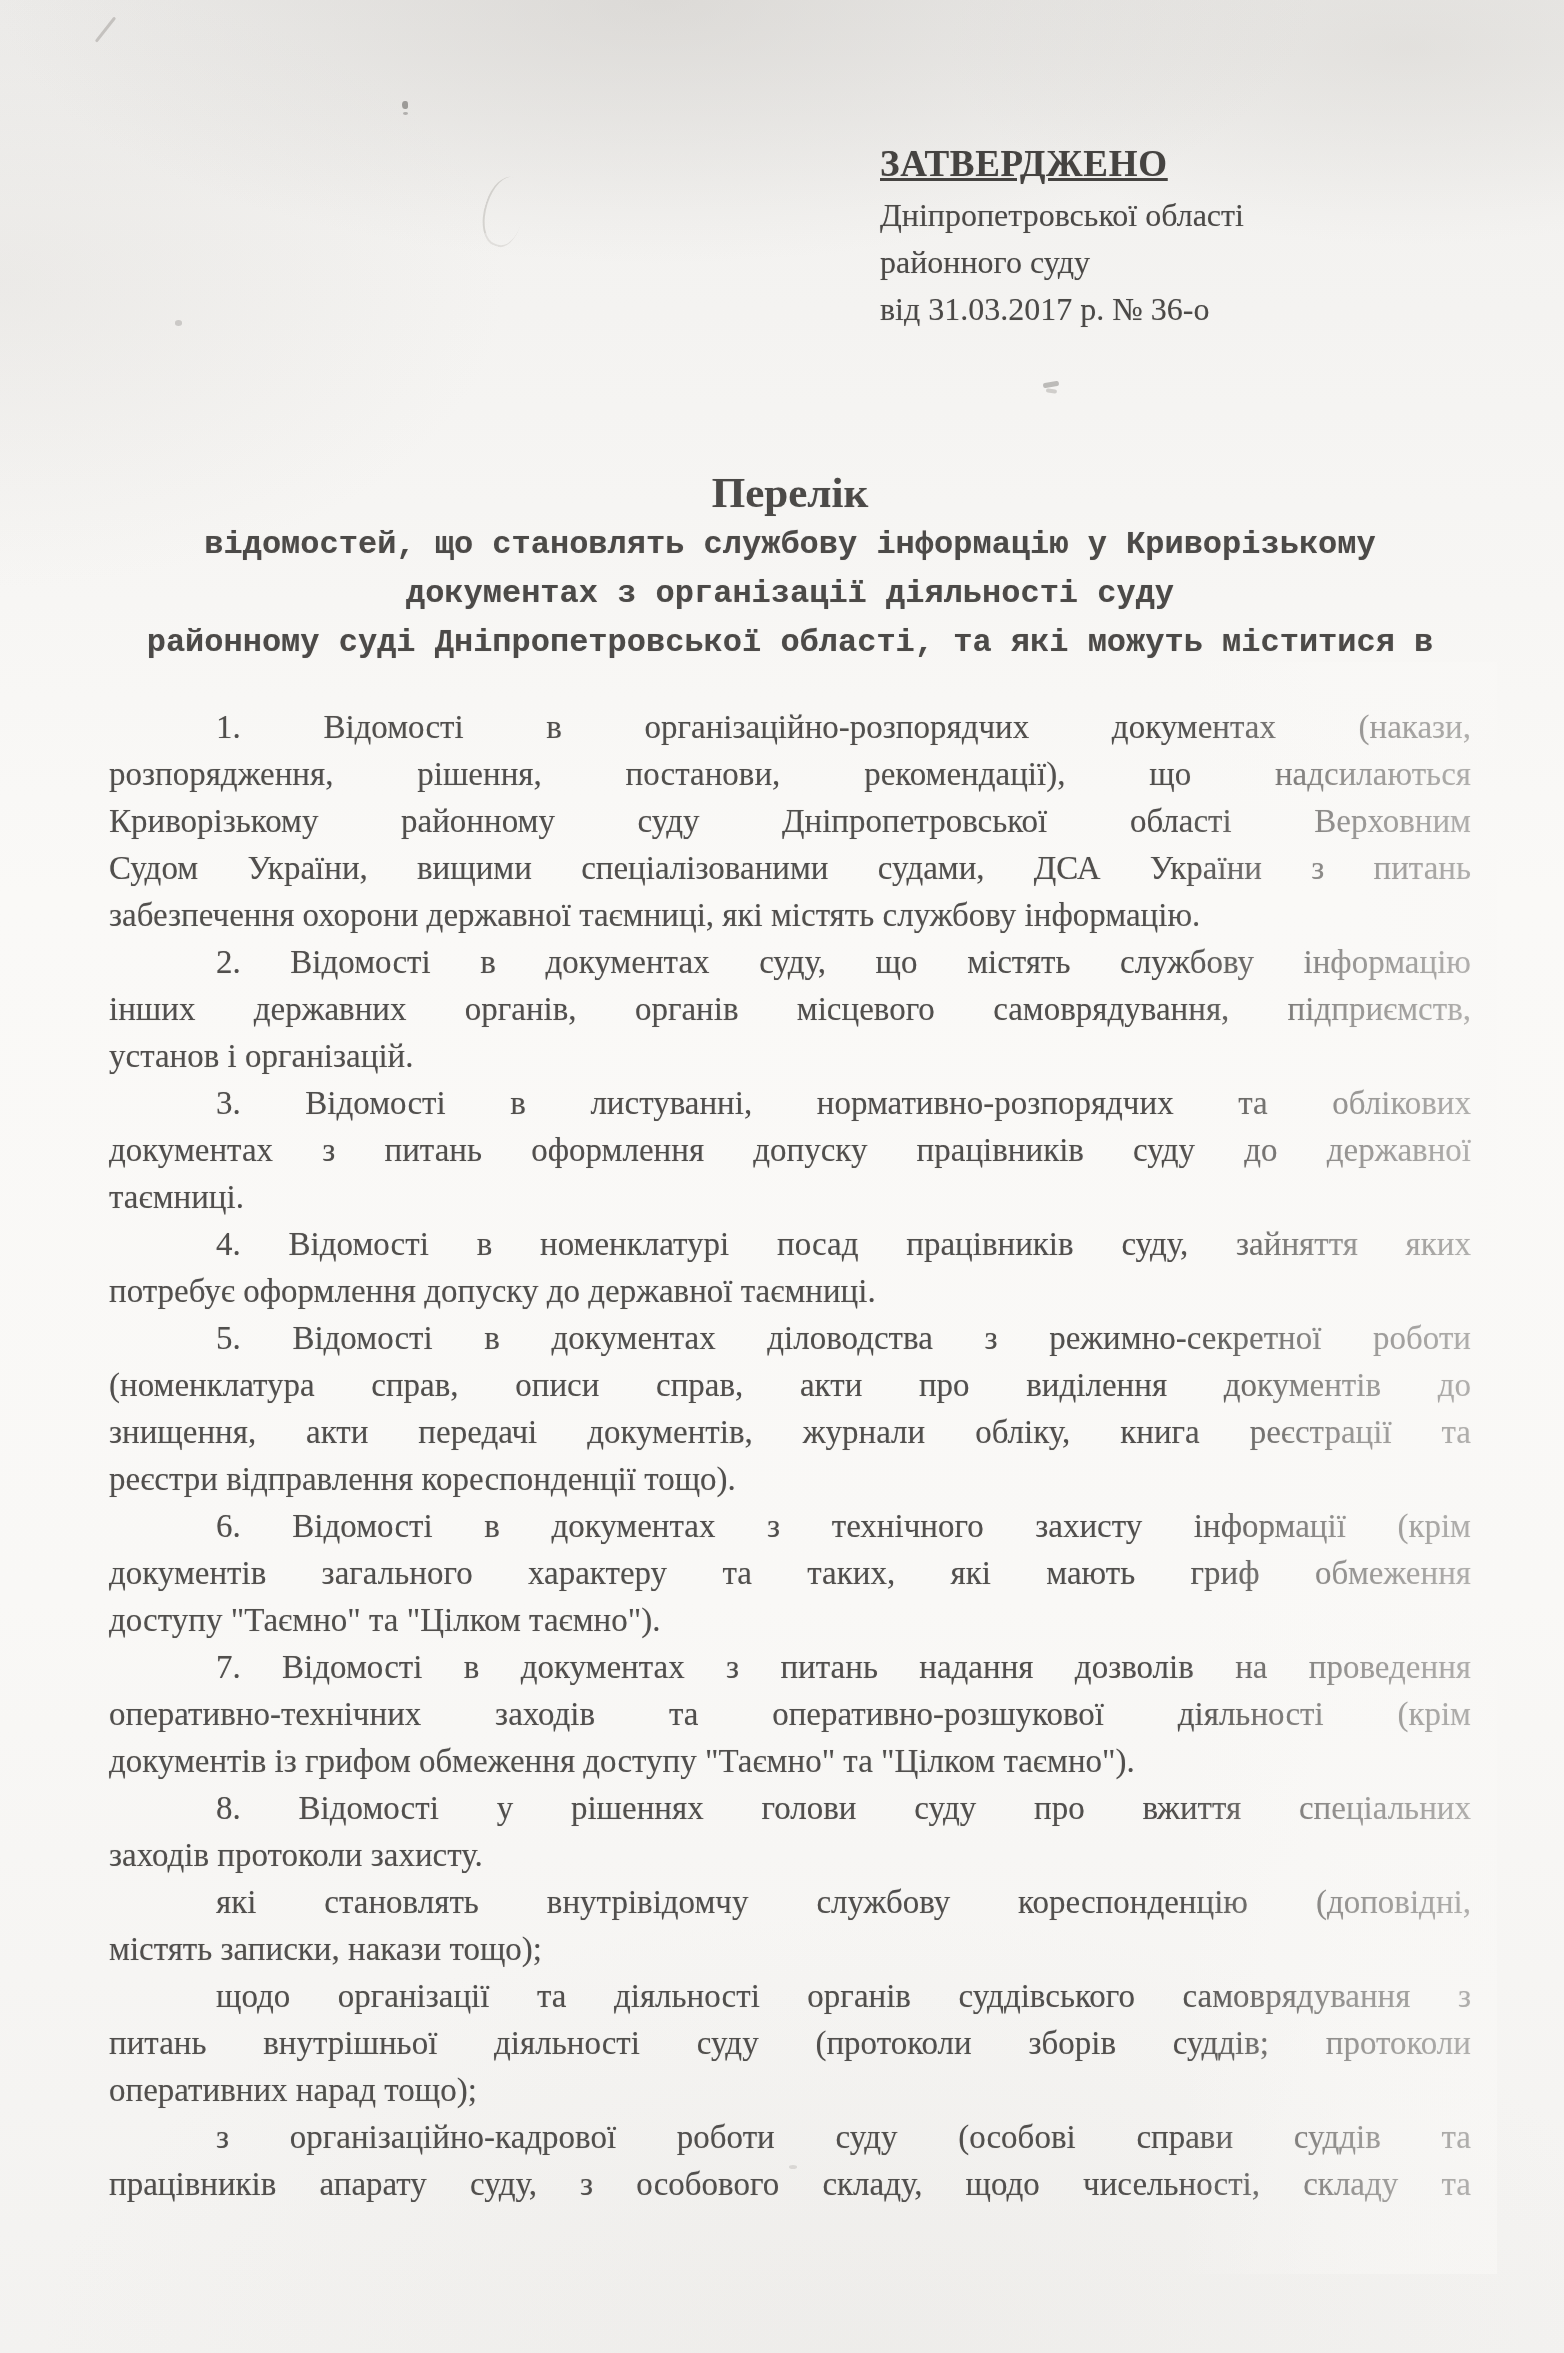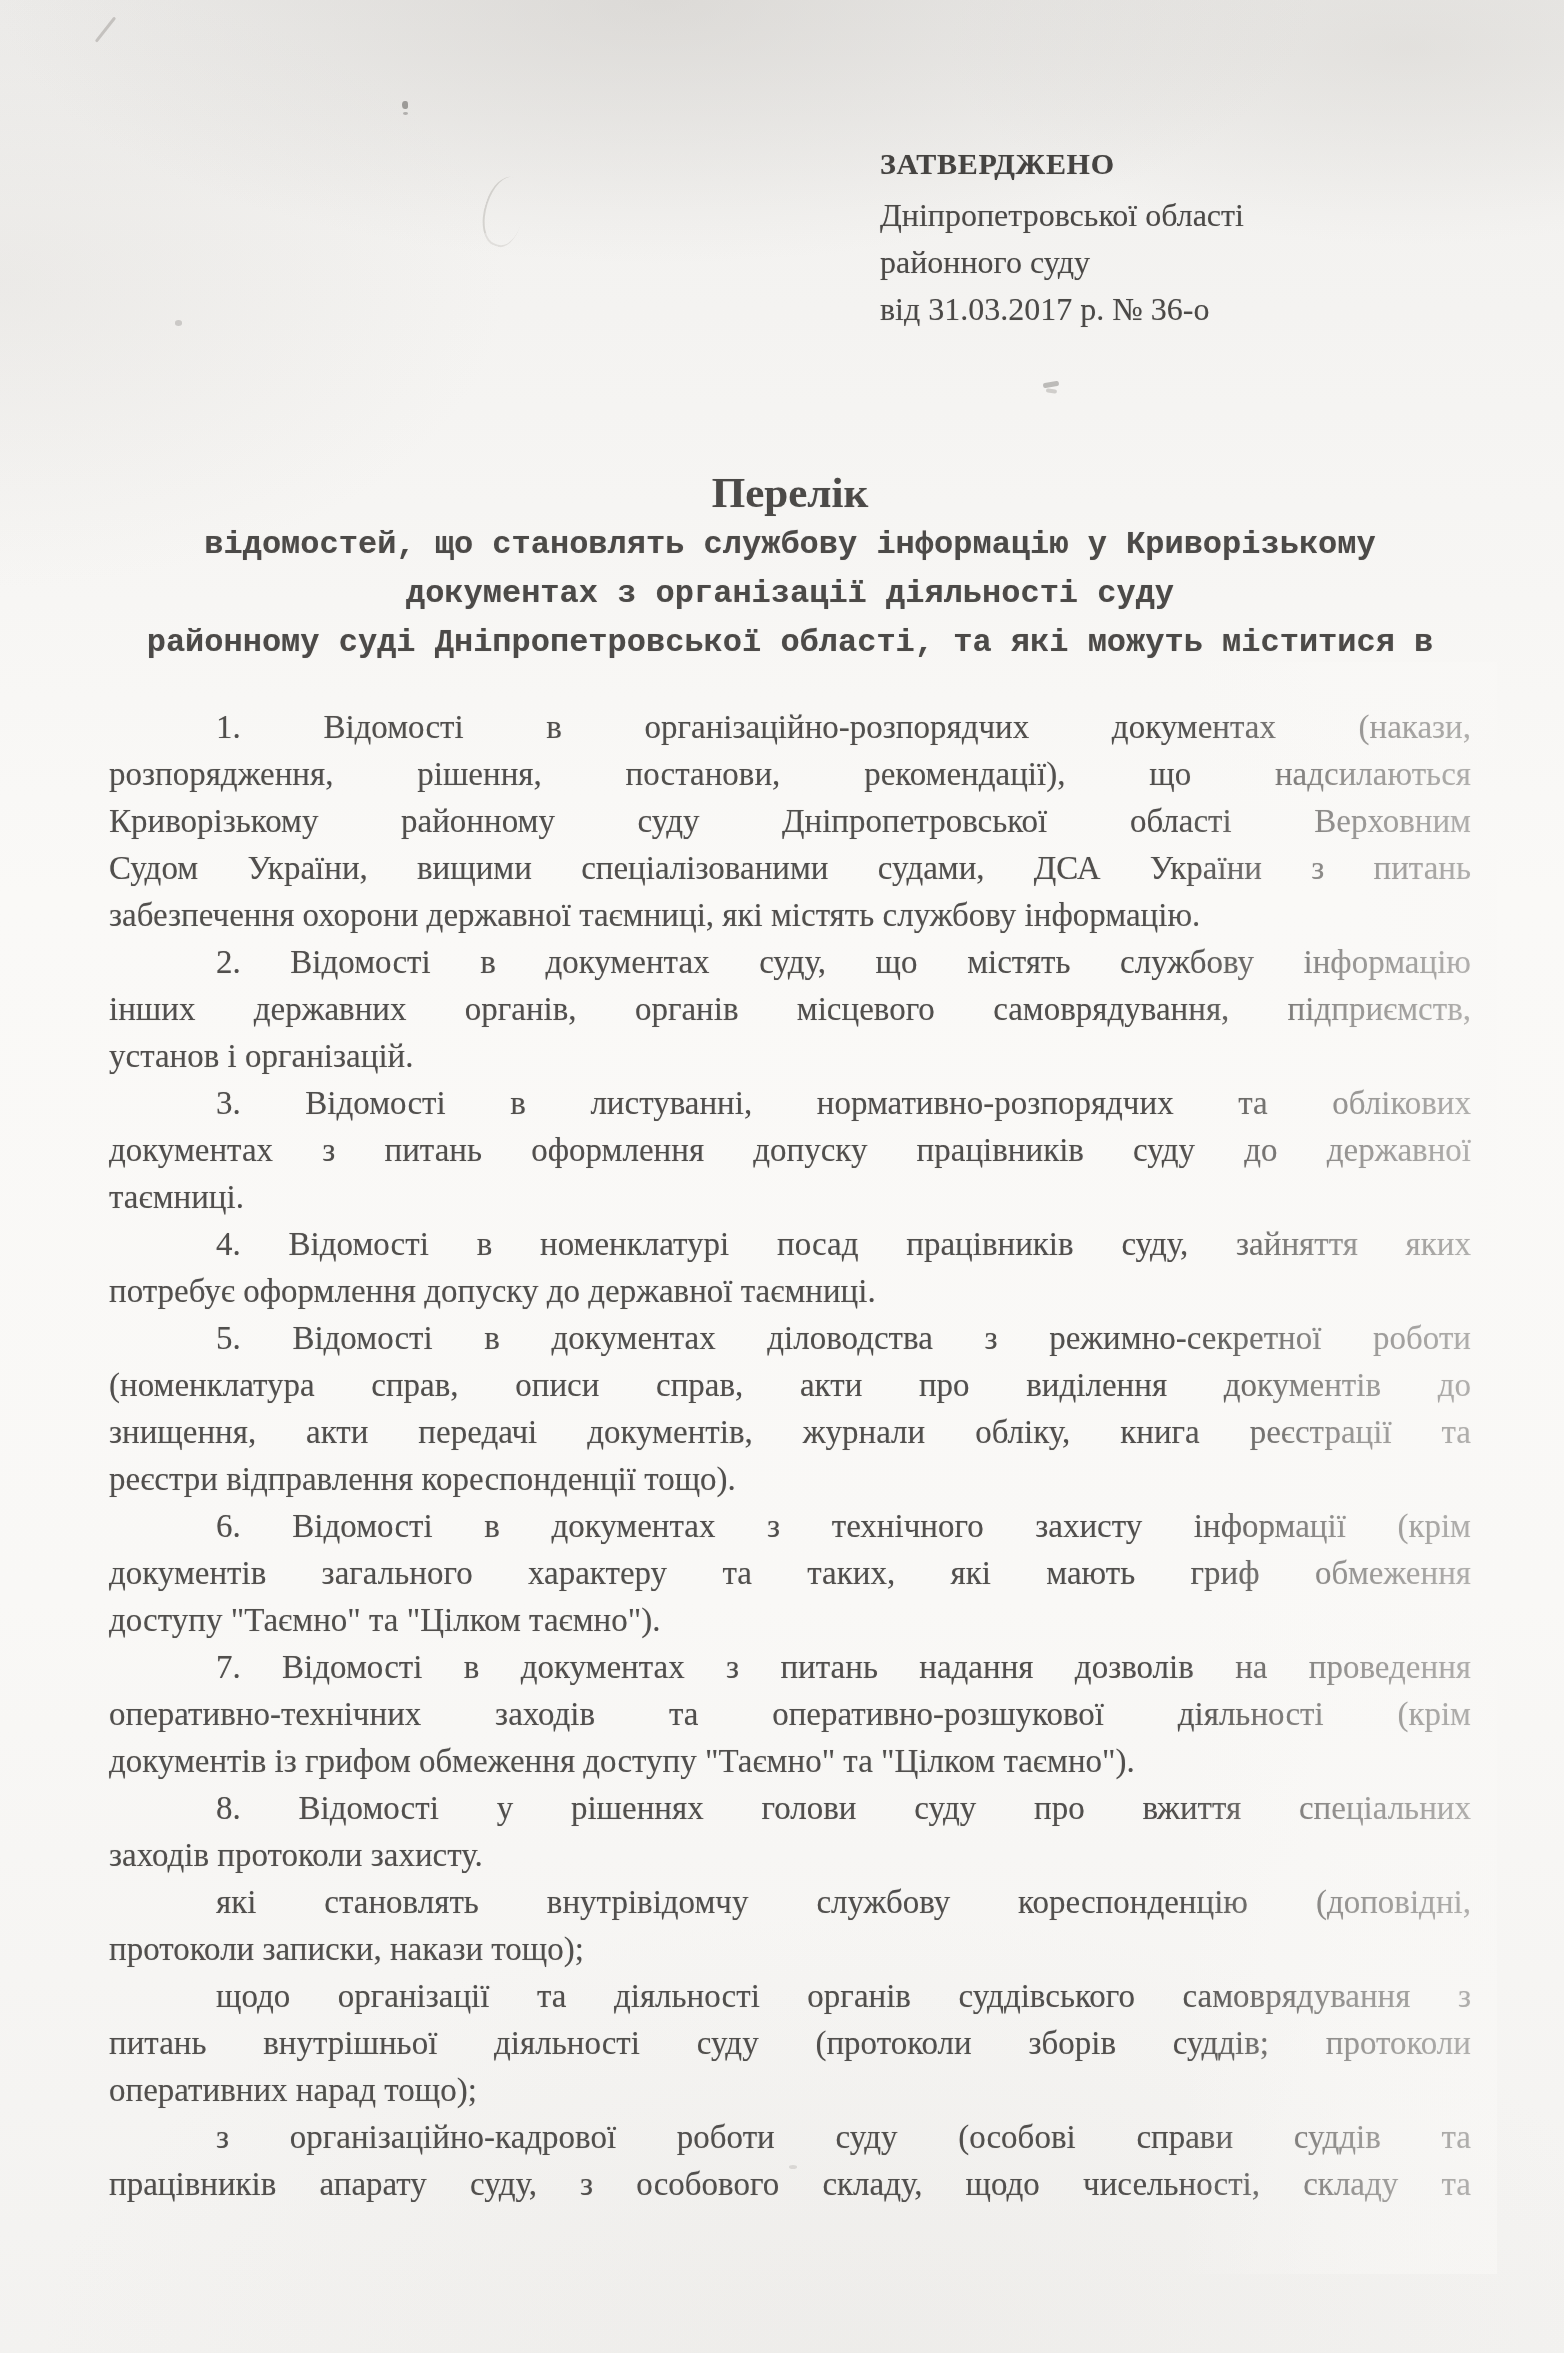--- a/index.html
+++ b/index.html
@@ -28,25 +28,26 @@
     position: absolute;
     left: 880px;
     top: 139px;
     width: 606px;
     font-size: 32px;
     line-height: 47px;
     color: #4b4947;
   }
   .approval-label {
     font-weight: bold;
-    font-size: 30px;
+    font-size: 37px;
     line-height: 49px;
     letter-spacing: 0.7px;
     color: #454341;
     margin-bottom: 4.2px;
+    text-decoration: underline;
   }
 
   
   .doc-title {
     position: absolute;
     left: 109px;
     top: 465px;
     width: 1362px;
     text-align: center;
     font-weight: bold;
@@ -203,21 +204,21 @@
       <div class="line last">реєстри відправлення кореспонденції тощо).</div>
       <div class="line first">6.  Відомості в документах з технічного захисту інформації (крім</div>
       <div class="line">документів загального характеру та таких, які мають гриф обмеження</div>
       <div class="line last">доступу "Таємно" та "Цілком таємно").</div>
       <div class="line first">7.  Відомості в документах з питань надання дозволів на проведення</div>
       <div class="line">оперативно-технічних заходів та оперативно-розшукової діяльності (крім</div>
       <div class="line last">документів із грифом обмеження доступу "Таємно" та "Цілком таємно").</div>
       <div class="line first">8.  Відомості у рішеннях голови суду про вжиття спеціальних</div>
       <div class="line last">заходів протоколи захисту.</div>
       <div class="line first">які становлять внутрівідомчу службову кореспонденцію (доповідні,</div>
-      <div class="line last">протоколи записки, накази тощо);</div>
+      <div class="line last">містять записки, накази тощо);</div>
       <div class="line first">щодо організації та діяльності органів суддівського самоврядування з</div>
       <div class="line">питань внутрішньої діяльності суду (протоколи зборів суддів; протоколи</div>
       <div class="line last">оперативних нарад тощо);</div>
       <div class="line first">з організаційно-кадрової роботи суду (особові справи суддів та</div>
       <div class="line">працівників апарату суду, з особового складу, щодо чисельності, складу та</div>
     </div>
 
   <div class="fade-right"></div>
 
 </div>

